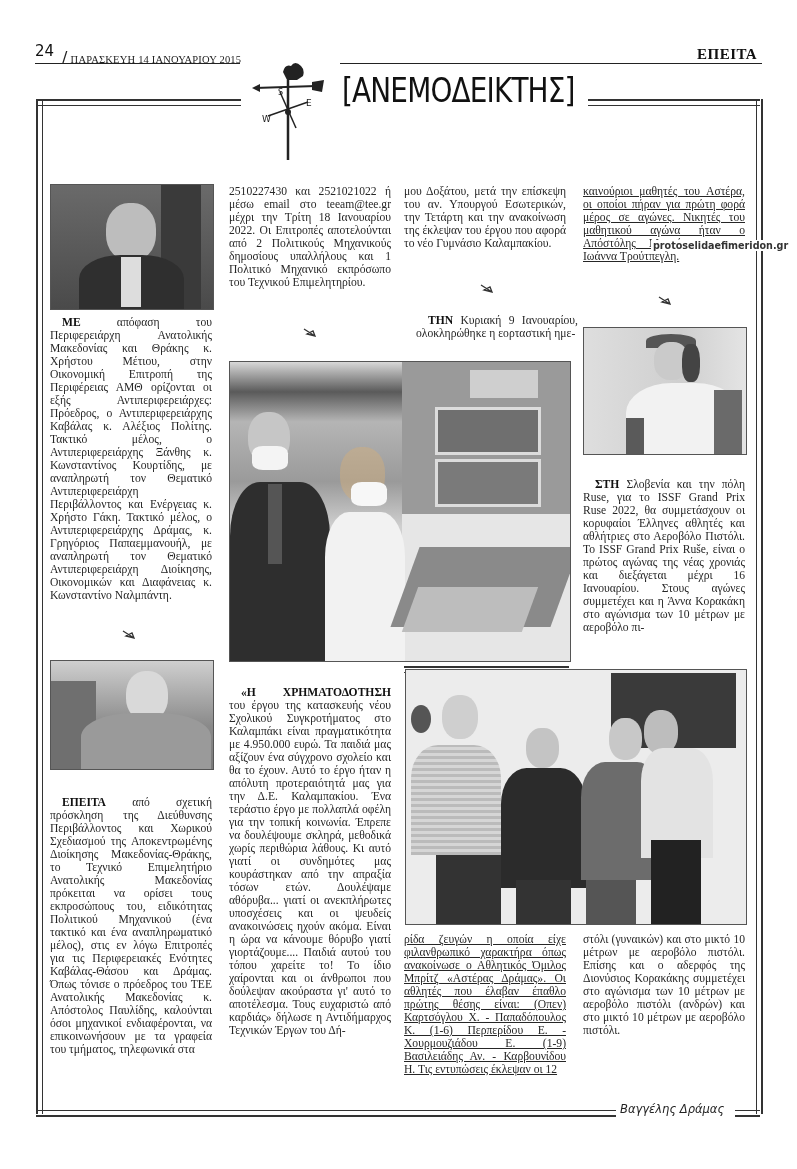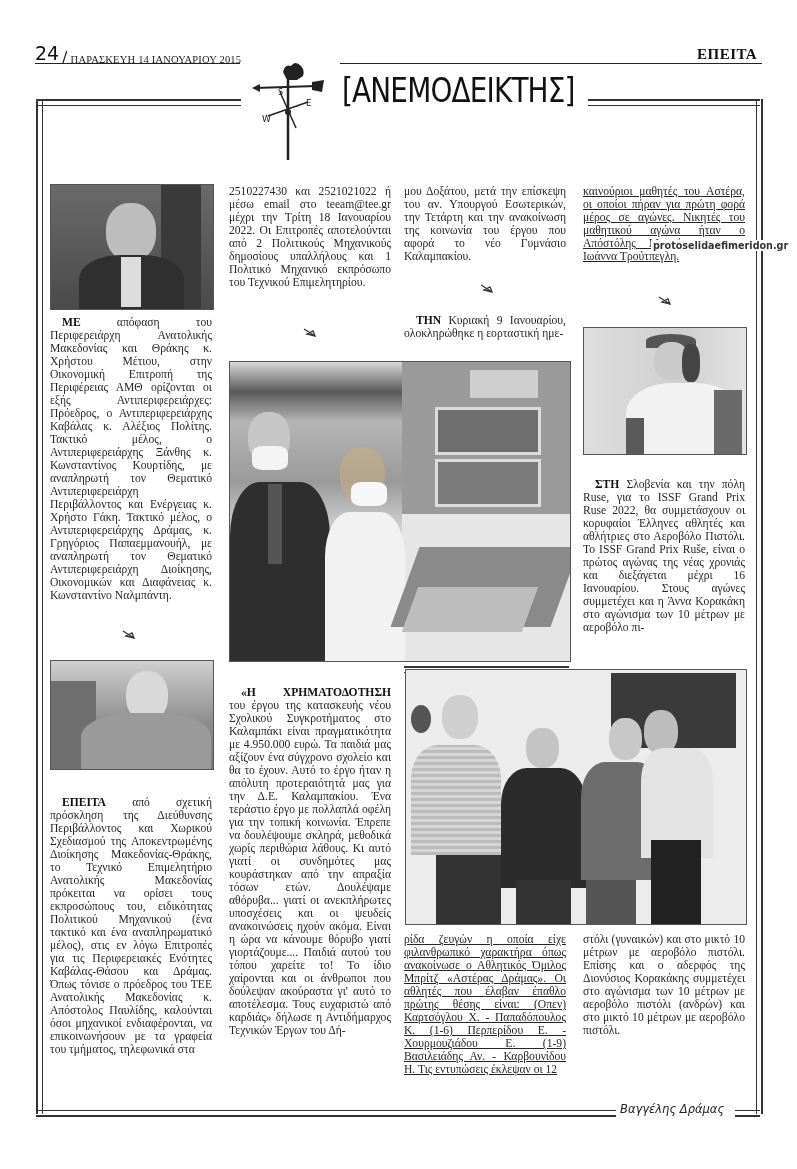--- a/index.html
+++ b/index.html
@@ -1,18 +1,18 @@
 <!DOCTYPE html>
 <html><head>
 <meta charset="utf-8">
 <style>
   html,body{margin:0;padding:0;background:#fff;}
   body{width:797px;height:1169px;position:relative;overflow:hidden;font-family:"Liberation Serif","DejaVu Serif",serif;color:#222;}
   .abs{position:absolute;}
-  .pagenum{left:35px;top:42px;font-family:"DejaVu Sans",sans-serif;font-size:19px;color:#111;}
+  .pagenum{left:35px;top:42px;font-family:"DejaVu Sans",sans-serif;font-size:15px;color:#111;}
   .pagedate{left:62px;top:48px;font-size:10.5px;letter-spacing:0.2px;color:#222;}
   .pagedate span.slash{font-size:16px;margin-right:3px;font-family:"DejaVu Sans",sans-serif;}
   .section{right:40px;top:46px;font-family:"Liberation Serif",serif;font-weight:bold;font-size:15px;color:#111;letter-spacing:0.5px;}
   .hline-top-l{left:35px;top:63px;width:205px;height:1px;background:#222;}
   .hline-top-r{left:340px;top:63px;width:422px;height:1px;background:#222;}
   .frame-top-l{left:36px;top:99px;width:205px;height:4px;border-top:2px solid #333;border-bottom:1px solid #333;}
   .frame-top-r{left:588px;top:99px;width:172px;height:4px;border-top:2px solid #333;border-bottom:1px solid #333;}
   .frame-left{left:36px;top:99px;width:4px;height:1015px;border-left:2px solid #333;border-right:1px solid #333;}
   .frame-right{left:756px;top:99px;width:4px;height:1015px;border-left:1px solid #333;border-right:2px solid #333;}
   .frame-bot-l{left:36px;top:1110px;width:580px;height:4px;border-top:1px solid #333;border-bottom:2px solid #333;}
@@ -76,25 +76,25 @@
   <div style="position:absolute;left:75px;top:10px;width:42px;height:50px;border-radius:45%;background:#d9d9d9;"></div>
   <div style="position:absolute;left:30px;top:52px;width:130px;height:60px;border-radius:40% 40% 0 0;background:#9a9a9a;"></div>
 </div>
 <div class="col indent" style="left:50px;top:796px;width:162px;"><b>ΕΠΕΙΤΑ</b><span> από σχετική πρόσκληση της Διεύθυνσης Περιβάλλοντος και Χωρικού Σχεδιασμού της Αποκεντρωμένης Διοίκησης Μακεδονίας-Θράκης, το Τεχνικό Επιμελητήριο Ανατολικής Μακεδονίας πρόκειται να ορίσει τους εκπροσώπους του, ειδικότητας Πολιτικού Μηχανικού (ένα τακτικό και ένα αναπληρωματικό μέλος), στις εν λόγω Επιτροπές για τις Περιφερειακές Ενότητες Καβάλας-Θάσου και Δράμας. Όπως τόνισε ο πρόεδρος του ΤΕΕ Ανατολικής Μακεδονίας κ. Απόστολος Παυλίδης, καλούνται όσοι μηχανικοί ενδιαφέρονται, να επικοινωνήσουν με τα γραφεία του τμήματος, τηλεφωνικά στα</span></div>
 
 <div class="col" style="left:229px;top:185px;width:162px;">2510227430 και 2521021022 ή μέσω email στο teeam@tee.gr μέχρι την Τρίτη 18 Ιανουαρίου 2022. Οι Επιτροπές αποτελούνται από 2 Πολιτικούς Μηχανικούς δημοσίους υπαλλήλους και 1 Πολιτικό Μηχανικό εκπρόσωπο του Τεχνικού Επιμελητηρίου.</div>
 <svg class="sep" style="left:303px;top:328px;" viewBox="0 0 14 10">
     <path d="M1 1 L12 8 M4 6 L10 3 L12 8 Z" stroke="#333" fill="none" stroke-width="1.3"></path>
   </svg>
 
-<div class="col" style="left:404px;top:185px;width:162px;">μου Δοξάτου, μετά την επίσκεψη του αν. Υπουργού Εσωτερικών, την Τετάρτη και την ανακοίνωση της κοινωνία του έργου που αφορά το νέο Γυμνάσιο Καλαμπακίου.</div>
+<div class="col" style="left:404px;top:185px;width:162px;">μου Δοξάτου, μετά την επίσκεψη του αν. Υπουργού Εσωτερικών, την Τετάρτη και την ανακοίνωση της έκλεψαν του έργου που αφορά το νέο Γυμνάσιο Καλαμπακίου.</div>
 <svg class="sep" style="left:480px;top:284px;" viewBox="0 0 14 10">
     <path d="M1 1 L12 8 M4 6 L10 3 L12 8 Z" stroke="#333" fill="none" stroke-width="1.3"></path>
   </svg>
-<div class="col indent" style="left:404px;top:314px;width:162px;"><b>ΤΗΝ</b><span> Κυριακή 9 Ιανουαρίου, ολοκληρώθηκε η εορταστική ημε-</span></div>
+<div class="col indent" style="left:416px;top:314px;width:162px;"><b>ΤΗΝ</b><span> Κυριακή 9 Ιανουαρίου, ολοκληρώθηκε η εορταστική ημε-</span></div>
 
 <div class="photo" style="left:229px;top:361px;width:340px;height:299px;background:#e6e6e6;">
   <div style="position:absolute;left:0;top:0;width:172px;height:299px;background:linear-gradient(180deg,#d8d8d8 0%,#5a5a5a 10%,#b5b5b5 20%,#9a9a9a 40%,#cfcfcf 55%,#dcdcdc 100%);"></div>
   <div style="position:absolute;left:18px;top:50px;width:42px;height:52px;border-radius:45%;background:#c6c6c6;"></div>
   <div style="position:absolute;left:22px;top:84px;width:36px;height:24px;background:#f4f4f4;border-radius:30%;"></div>
   <div style="position:absolute;left:0;top:120px;width:100px;height:180px;background:#2e2e2e;border-radius:30% 30% 0 0;"></div>
   <div style="position:absolute;left:38px;top:122px;width:14px;height:80px;background:#555;"></div>
   <div style="position:absolute;left:110px;top:85px;width:45px;height:55px;border-radius:45%;background:#d0ad7e;opacity:.5;"></div>
   <div style="position:absolute;left:121px;top:120px;width:36px;height:24px;background:#f7f7f7;border-radius:30%;"></div>
   <div style="position:absolute;left:95px;top:150px;width:80px;height:150px;background:#f2f2f2;border-radius:30% 30% 0 0;"></div>

